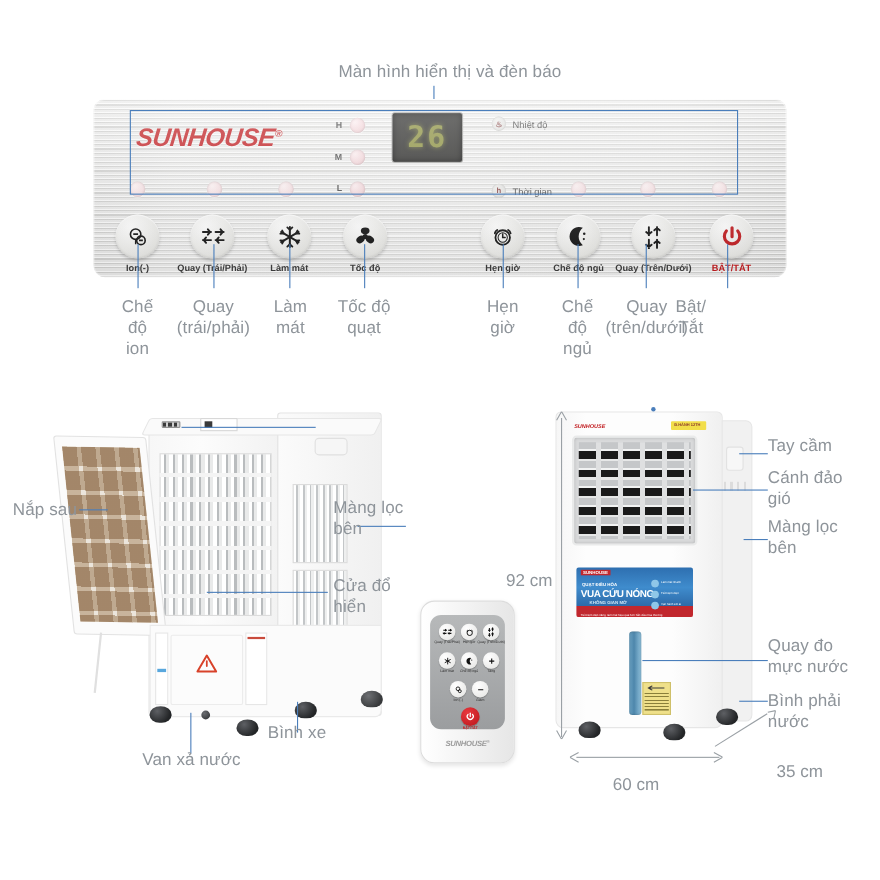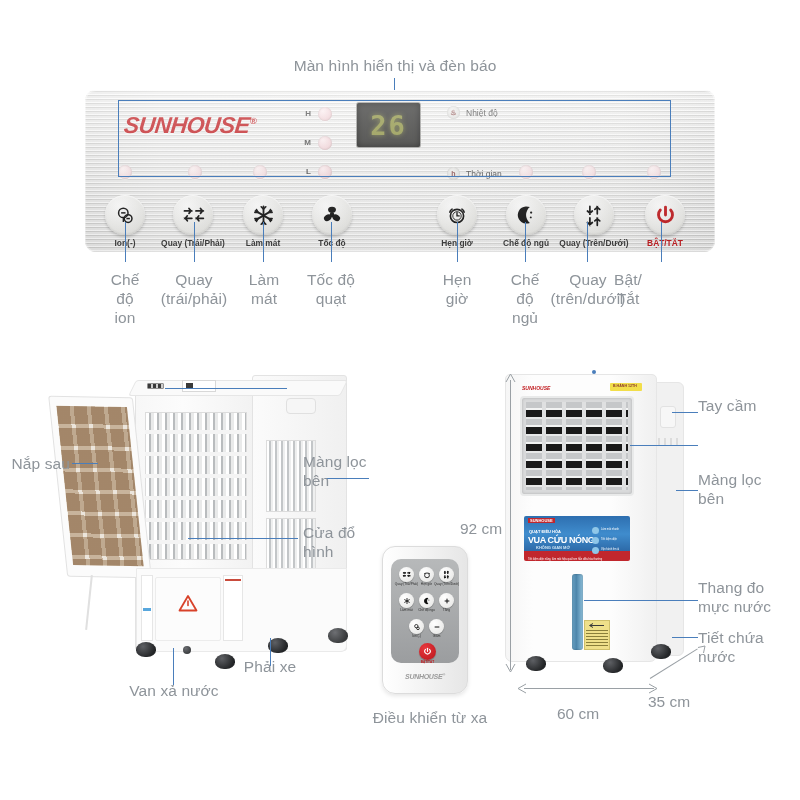--- a/index.html
+++ b/index.html
@@ -231,21 +231,21 @@
   .dim-txt{
     position:absolute; font-size:15.5px; color:#8e949a;
     white-space:nowrap;
   }
 </style>
 </head>
 <body>
 
 <div class="stage">
 
-  <div class="callout c" style="left:255px; top:56px; width:280px;">Màn hình hiển thị và đèn báo</div>
+  <div class="callout c" style="left:269px; top:56px; width:280px;">Màn hình hiển thị và đèn báo</div>
   <div class="lead v" style="left:394px; top:78px; height:22px;"></div>
 
   <div class="panel">
 
     <div class="brand">
       <span>SUNHOUSE</span><sup>®</sup>
     </div>
 
     <div class="hml" style="top:16px;">
       <div class="row" style="margin-bottom:14px;">
@@ -486,27 +486,27 @@
   <div class="callout r" style="left:-4px; top:454px; width:74px;">Nắp sau</div>
 
   <div class="lead h" style="left:165px; top:388px; width:122px;"></div>
 
   <div class="lead h" style="left:325px; top:478px; width:44px;"></div>
   <div class="callout l" style="left:303px; top:452px; width:100px;">Màng lọc
 bên</div>
 
   <div class="lead h" style="left:188px; top:538px; width:110px;"></div>
   <div class="callout l" style="left:303px; top:523px; width:96px;">Cửa đổ
-hình</div>
+hiển</div>
 
   <div class="lead v" style="left:173px; top:648px; height:37px;"></div>
   <div class="callout c" style="left:112px; top:681px; width:124px;">Van xả nước</div>
 
   <div class="lead v" style="left:270px; top:638px; height:28px;"></div>
-  <div class="callout c" style="left:222px; top:657px; width:96px;">Phải xe</div>
+  <div class="callout c" style="left:222px; top:657px; width:96px;">Bình xe</div>
 
   <div class="remote" style="left:382px; top:546px; width:86px; height:148px;">
     <div class="remote-inner"></div>
 
     <div class="rbtn" style="left:16px; top:20px;">
       <svg width="9" height="7" viewBox="0 0 28 20">
         <path d="M3 5 h8 l-2.5 -3 M3 5 h8 l-2.5 3" fill="none" stroke="#111" stroke-width="3"></path>
         <path d="M12 14 h-8 l2.5 -3 M12 14 h-8 l2.5 3" fill="none" stroke="#111" stroke-width="3"></path>
         <path d="M17 5 h8 l-2.5 -3 M17 5 h8 l-2.5 3" fill="none" stroke="#111" stroke-width="3"></path>
         <path d="M26 14 h-8 l2.5 -3 M26 14 h-8 l2.5 3" fill="none" stroke="#111" stroke-width="3"></path>
@@ -578,21 +578,20 @@
         <path d="M6.6 6.3 a7.3 7.3 0 1 0 10.8 0" fill="none" stroke="#fff" stroke-width="3" stroke-linecap="round"></path>
       </svg>
       <span class="rbtn-lbl red" style="top:18px;">BẬT/TẮT</span>
     </div>
 
     <div class="remote-brand">
       <span>SUNHOUSE</span><span style="font-size:4px;vertical-align:super;">®</span>
     </div>
   </div>
 
-  <div class="callout c" style="left:350px; top:708px; width:160px;">Điều khiển từ xa</div>
 
   <div class="unit" style="left:500px; top:368px; width:210px; height:330px;">
 
     <div class="rbody" style="left:5px; top:6px; width:152px; height:288px; border-radius:5px 5px 7px 7px;
                 background:linear-gradient(to right,#f6f6f6 0%,#fdfdfd 18%,#fdfdfd 70%,#f0f0f0 100%);"></div>
 
     <div class="abs" style="left:156px; top:14px; width:28px; height:274px; background:#f1f1f1;
                 border:1px solid #e6e6e6; border-radius:0 6px 6px 0;"></div>
 
     <div class="abs" style="left:92px; top:2px; width:4px; height:4px; border-radius:50%; background:#4a7ebb;"></div>
@@ -638,31 +637,33 @@
 
     <div class="caster" style="left:26px;  top:288px;"></div>
     <div class="caster" style="left:103px; top:290px;"></div>
     <div class="caster" style="left:151px; top:276px;"></div>
   </div>
 
   <div class="lead h" style="left:672px; top:412px; width:26px;"></div>
   <div class="callout l" style="left:698px; top:396px; width:96px;">Tay cầm</div>
 
   <div class="lead h" style="left:630px; top:445px; width:68px;"></div>
+  <div class="callout l" style="left:698px; top:425px; width:96px;">Cánh đảo
+gió</div>
 
   <div class="lead h" style="left:676px; top:490px; width:22px;"></div>
   <div class="callout l" style="left:698px; top:470px; width:96px;">Màng lọc
 bên</div>
 
   <div class="lead h" style="left:584px; top:600px; width:114px;"></div>
-  <div class="callout l" style="left:698px; top:578px; width:100px;">Thang đo
+  <div class="callout l" style="left:698px; top:578px; width:100px;">Quay đo
 mực nước</div>
 
   <div class="lead h" style="left:672px; top:637px; width:26px;"></div>
-  <div class="callout l" style="left:698px; top:628px; width:96px;">Tiết chứa
+  <div class="callout l" style="left:698px; top:628px; width:96px;">Bình phải
 nước</div>
 
   <div class="dim-line" style="left:510px; top:380px; width:1px; height:290px;"></div>
   <svg class="abs" style="left:505px; top:374px;" width="11" height="9" viewBox="0 0 11 9">
     <path d="M5.5 0 L10 8 M5.5 0 L1 8" fill="none" stroke="#9aa0a5" stroke-width="1"></path>
   </svg>
   <svg class="abs" style="left:505px; top:663px;" width="11" height="9" viewBox="0 0 11 9">
     <path d="M5.5 9 L10 1 M5.5 9 L1 1" fill="none" stroke="#9aa0a5" stroke-width="1"></path>
   </svg>
   <div class="dim-txt" style="left:460px; top:520px;">92 cm</div>
@@ -674,15 +675,15 @@
   <svg class="abs" style="left:648px; top:683px;" width="9" height="11" viewBox="0 0 9 11">
     <path d="M9 5.5 L1 1 M9 5.5 L1 10" fill="none" stroke="#9aa0a5" stroke-width="1"></path>
   </svg>
   <div class="dim-txt" style="left:557px; top:705px;">60 cm</div>
 
   <div class="dim-line" style="left:650px; top:678px; width:56px; height:1px;
               transform:rotate(-32deg); transform-origin:left center;"></div>
   <svg class="abs" style="left:695px; top:645px;" width="11" height="11" viewBox="0 0 11 11">
     <path d="M10 1 L3 2.5 M10 1 L8.5 8" fill="none" stroke="#9aa0a5" stroke-width="1"></path>
   </svg>
-  <div class="dim-txt" style="left:648px; top:693px;">35 cm</div>
+  <div class="dim-txt" style="left:706px; top:693px;">35 cm</div>
 
 </div>
 
 </body></html>

